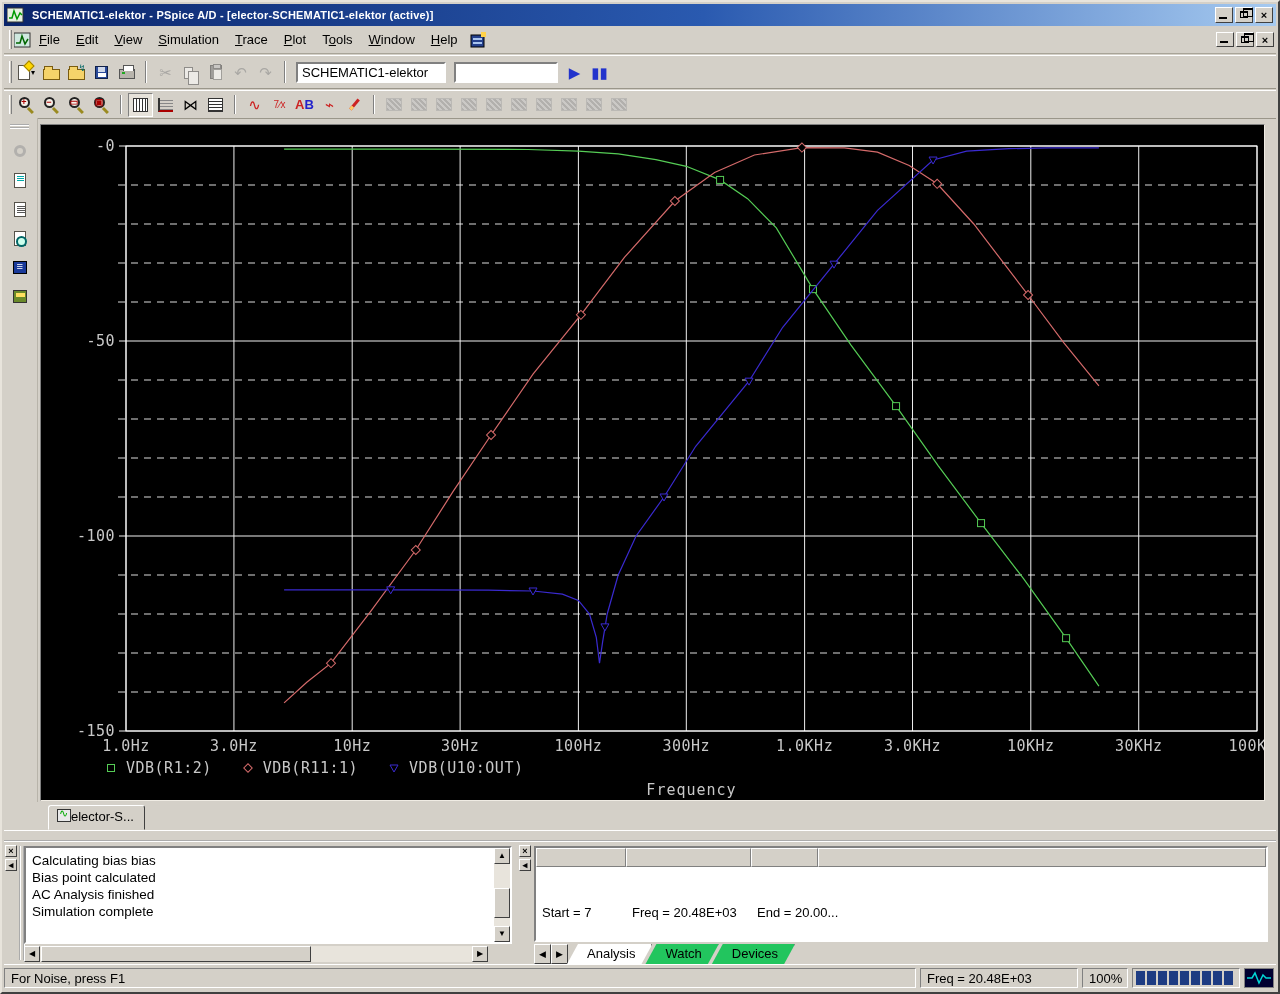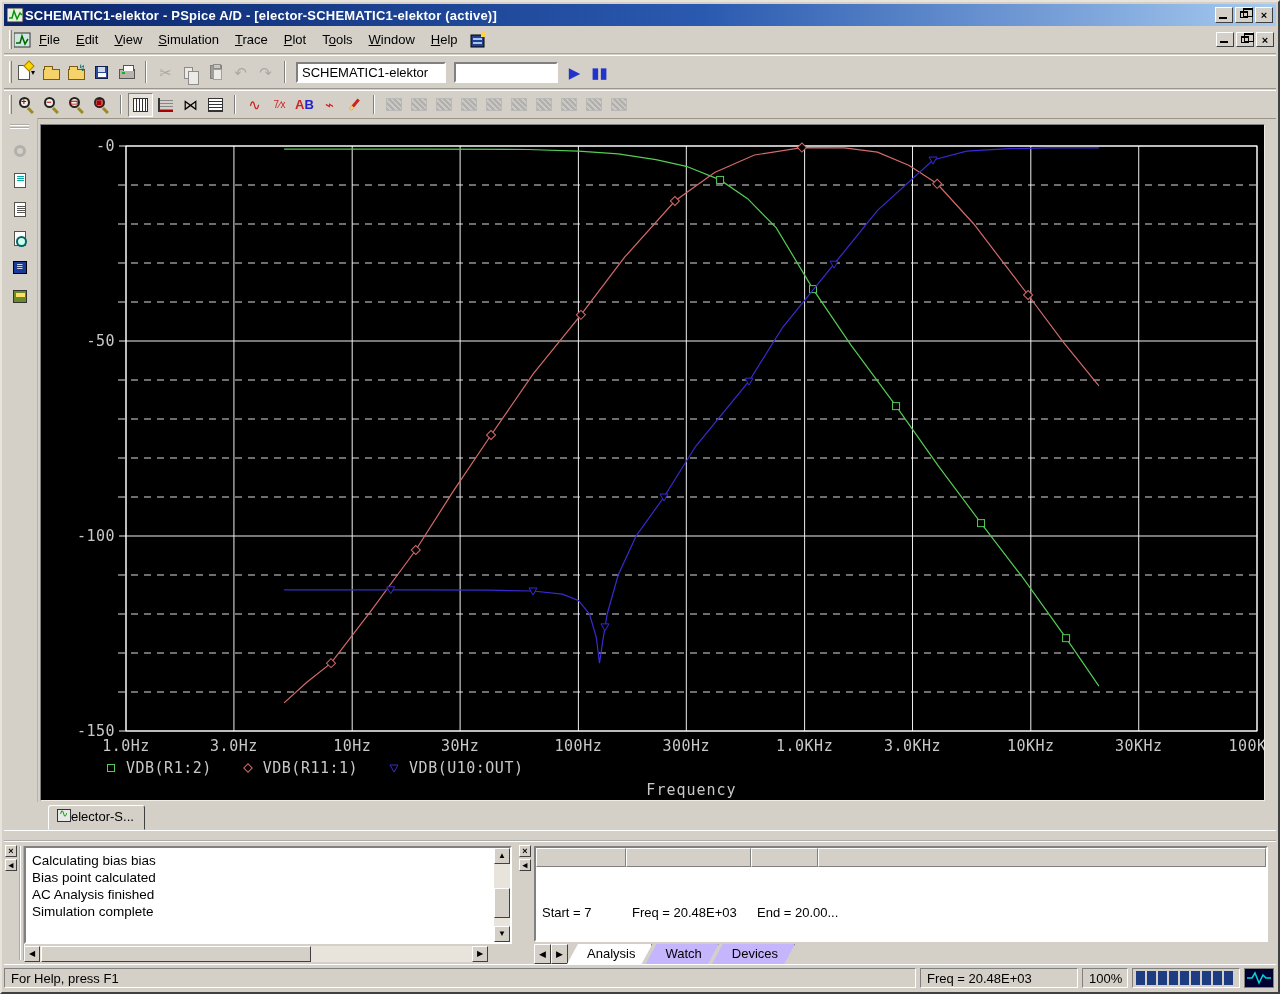--- a/index.html
+++ b/index.html
@@ -4,21 +4,21 @@
 <style>
   * { margin:0; padding:0; box-sizing:border-box; }
   html,body { width:1280px; height:994px; overflow:hidden; }
   body { font-family:"Liberation Sans", sans-serif; font-size:13px; background:#d4d0c8; color:#000; }
   #win { position:relative; width:1280px; height:994px; border:2px solid; border-color:#e8e4dc #404040 #404040 #e8e4dc; background:#d4d0c8; }
 
   
   #titlebar { position:absolute; left:2px; top:2px; right:2px; height:22px;
     background:linear-gradient(90deg,#0a246a 0%,#2a5ab0 55%,#a6caf0 100%);
     display:flex; align-items:center; padding:0 3px; color:#fff; }
-  #titlebar .ttl { font-weight:bold; font-size:13px; margin-left:1px; white-space:nowrap; letter-spacing:.2px; }
+  #titlebar .ttl { font-weight:bold; font-size:11px; margin-left:8px; white-space:nowrap; letter-spacing:.2px; }
   .winbtns { margin-left:auto; display:flex; gap:2px; }
   .wbtn { width:18px; height:16px; background:#d4d0c8; border:1px solid; border-color:#fff #404040 #404040 #fff;
     display:flex; align-items:center; justify-content:center; color:#000; font-size:11px; font-weight:bold; position:relative; }
   .wbtn .min { position:absolute; left:3px; bottom:3px; width:8px; height:2px; background:#000; }
   .wbtn .rest { position:absolute; left:4px; top:3px; width:8px; height:7px; border:1px solid #000; border-top-width:2px; background:#d4d0c8; }
   .wbtn .rest::before { content:""; position:absolute; left:2px; top:-5px; width:8px; height:6px; border:1px solid #000; border-top-width:2px; }
 
   
   #menubar { position:absolute; left:2px; top:24px; right:2px; height:28px; display:flex; align-items:center;
     background:#d4d0c8; border-bottom:1px solid #a8a498; padding:0 2px; }
@@ -118,21 +118,21 @@
 
   #simpanel { position:absolute; left:514px; top:0; right:0; height:126px; }
   #simbox { position:absolute; left:16px; top:4px; right:8px; height:96px; background:#fff; border:2px solid; border-color:#808080 #fff #fff #808080; }
   #simhdr { display:grid; grid-template-columns:90px 125px 67px 1fr; height:19px; }
   #simhdr .hcell { background:#d4d0c8; border:1px solid; border-color:#fff #808080 #808080 #fff; }
   #simrow { display:grid; grid-template-columns:90px 125px 67px 1fr; margin-top:38px; font-size:13px; }
   #simrow span { padding-left:6px; white-space:nowrap; }
   #simtabs { position:absolute; left:16px; top:102px; right:8px; height:22px; display:flex; align-items:stretch; gap:0; }
   .tabarrow { width:17px; height:20px; background:#d4d0c8; border:1px solid; border-color:#fff #404040 #404040 #fff;
     font-size:9px; text-align:center; line-height:18px; }
-  .stab { padding:2px 16px 0 20px; margin-left:-8px; background:#c4b5fd; border:1px solid #808080; border-top:none;
+  .stab { padding:2px 16px 0 20px; margin-left:-8px; background:#22c55e; border:1px solid #808080; border-top:none;
     clip-path:polygon(12px 0, 100% 0, calc(100% - 12px) 100%, 0 100%); font-size:13px; }
   .stab.active { background:#fff; font-weight:normal; }
 
   
   #statusbar { position:absolute; left:2px; bottom:2px; right:2px; height:26px; background:#d4d0c8;
     border-top:1px solid #fff; display:flex; align-items:center; padding:2px 2px 2px 0; gap:4px; }
   .sb-panel { height:20px; border:1px solid; border-color:#808080 #fff #fff #808080; padding:2px 6px; white-space:nowrap; overflow:hidden; }
   #sb-help { flex:1; }
   #sb-freq { width:158px; }
   #sb-zoom { width:46px; text-align:center; }
@@ -493,21 +493,21 @@
         <span class="tabarrow">◀</span>
         <span class="tabarrow" style="margin-right:6px;">▶</span>
       <span class="stab active">Analysis</span>
           <span class="stab">Watch</span>
           <span class="stab">Devices</span>
         </div>
     </div>
   </div>
 
   <div id="statusbar">
-    <span id="sb-help" class="sb-panel">For Help, press F1</span>
+    <span id="sb-help" class="sb-panel">For Noise, press F1</span>
     <span id="sb-freq" class="sb-panel">Freq =  20.48E+03</span>
     <span id="sb-zoom" class="sb-panel">100%</span>
     <span id="sb-progress" class="sb-panel">
         <span class="pblock" style="background: rgb(30, 60, 130);"></span>
         <span class="pblock" style="background: rgb(30, 60, 130);"></span>
         <span class="pblock" style="background: rgb(30, 60, 130);"></span>
         <span class="pblock" style="background: rgb(30, 60, 130);"></span>
         <span class="pblock" style="background: rgb(30, 60, 130);"></span>
         <span class="pblock" style="background: rgb(30, 60, 130);"></span>
         <span class="pblock" style="background: rgb(30, 60, 130);"></span>

